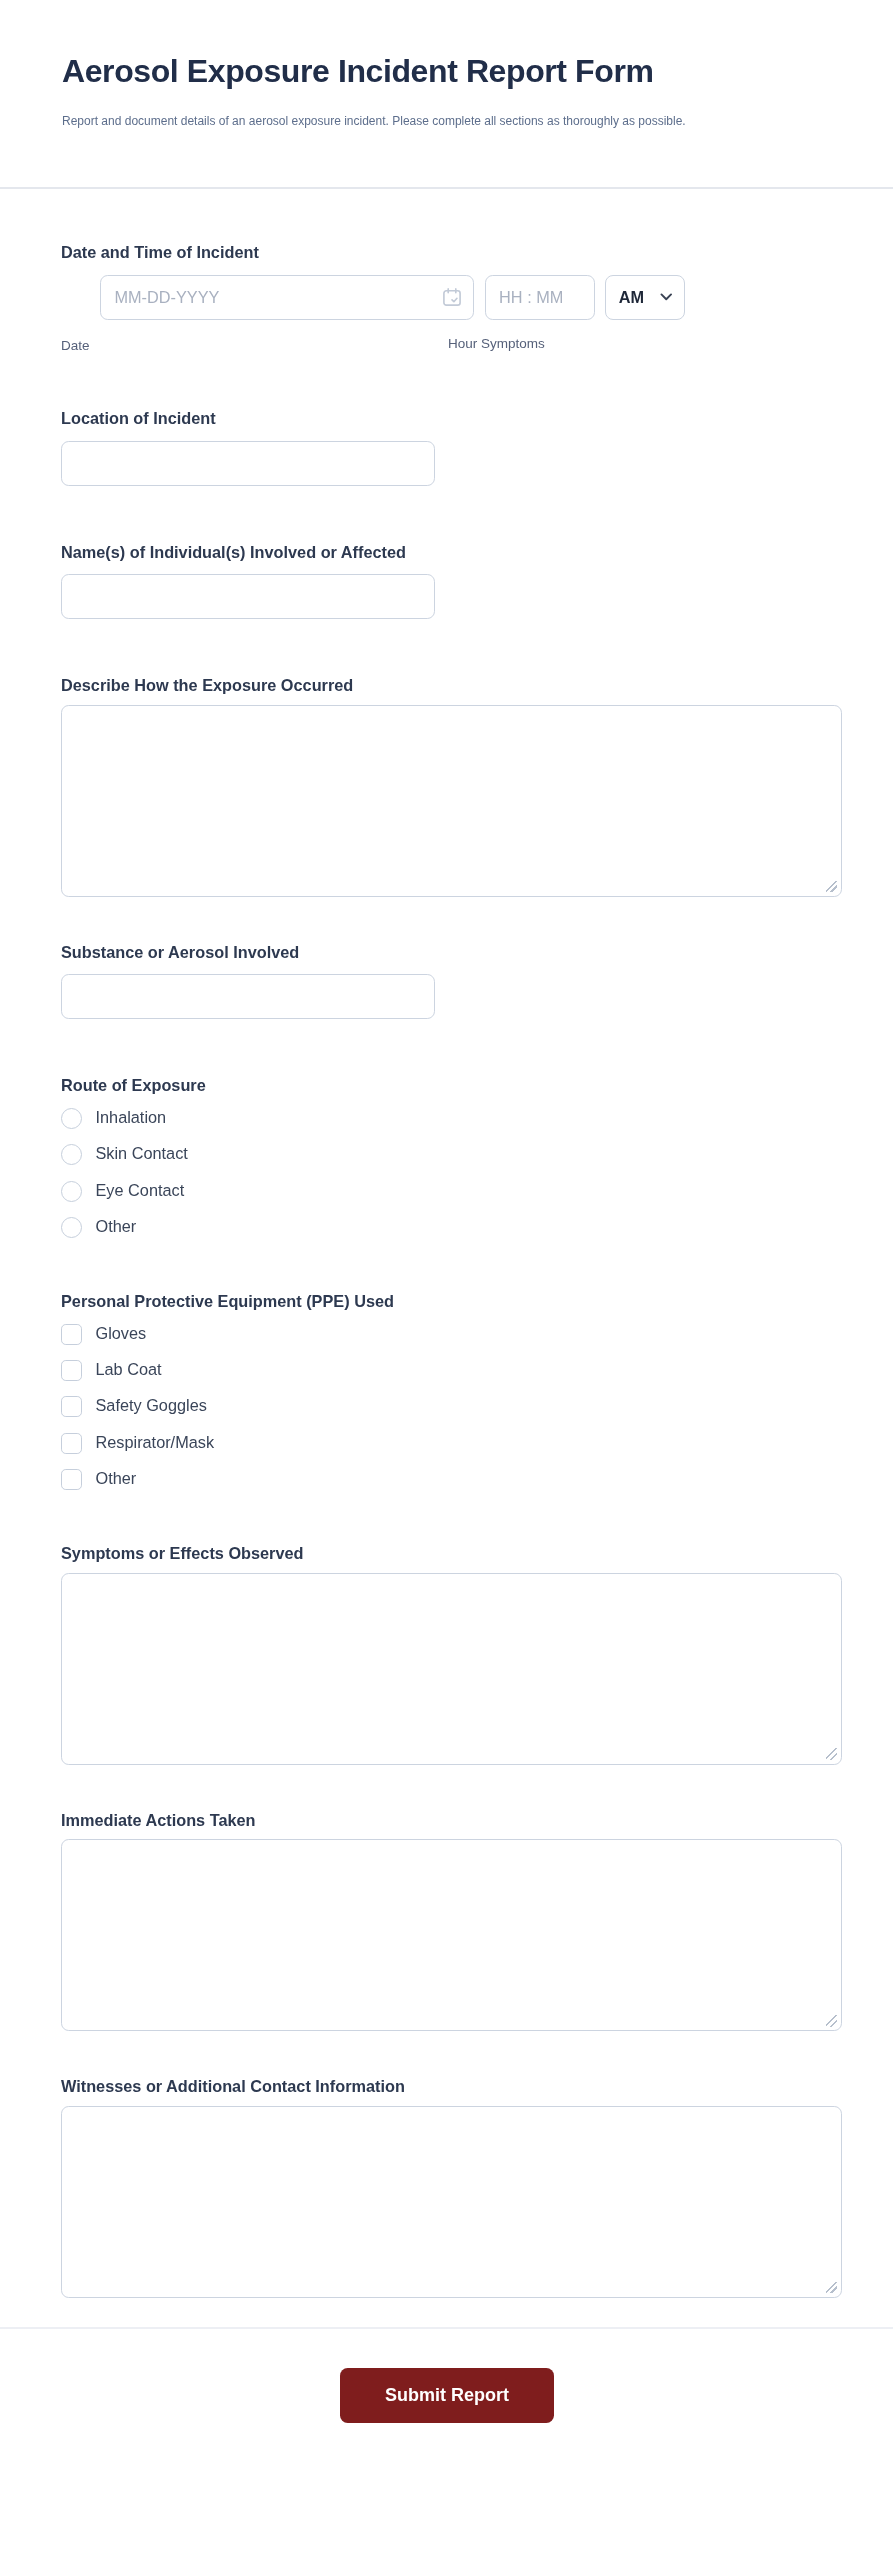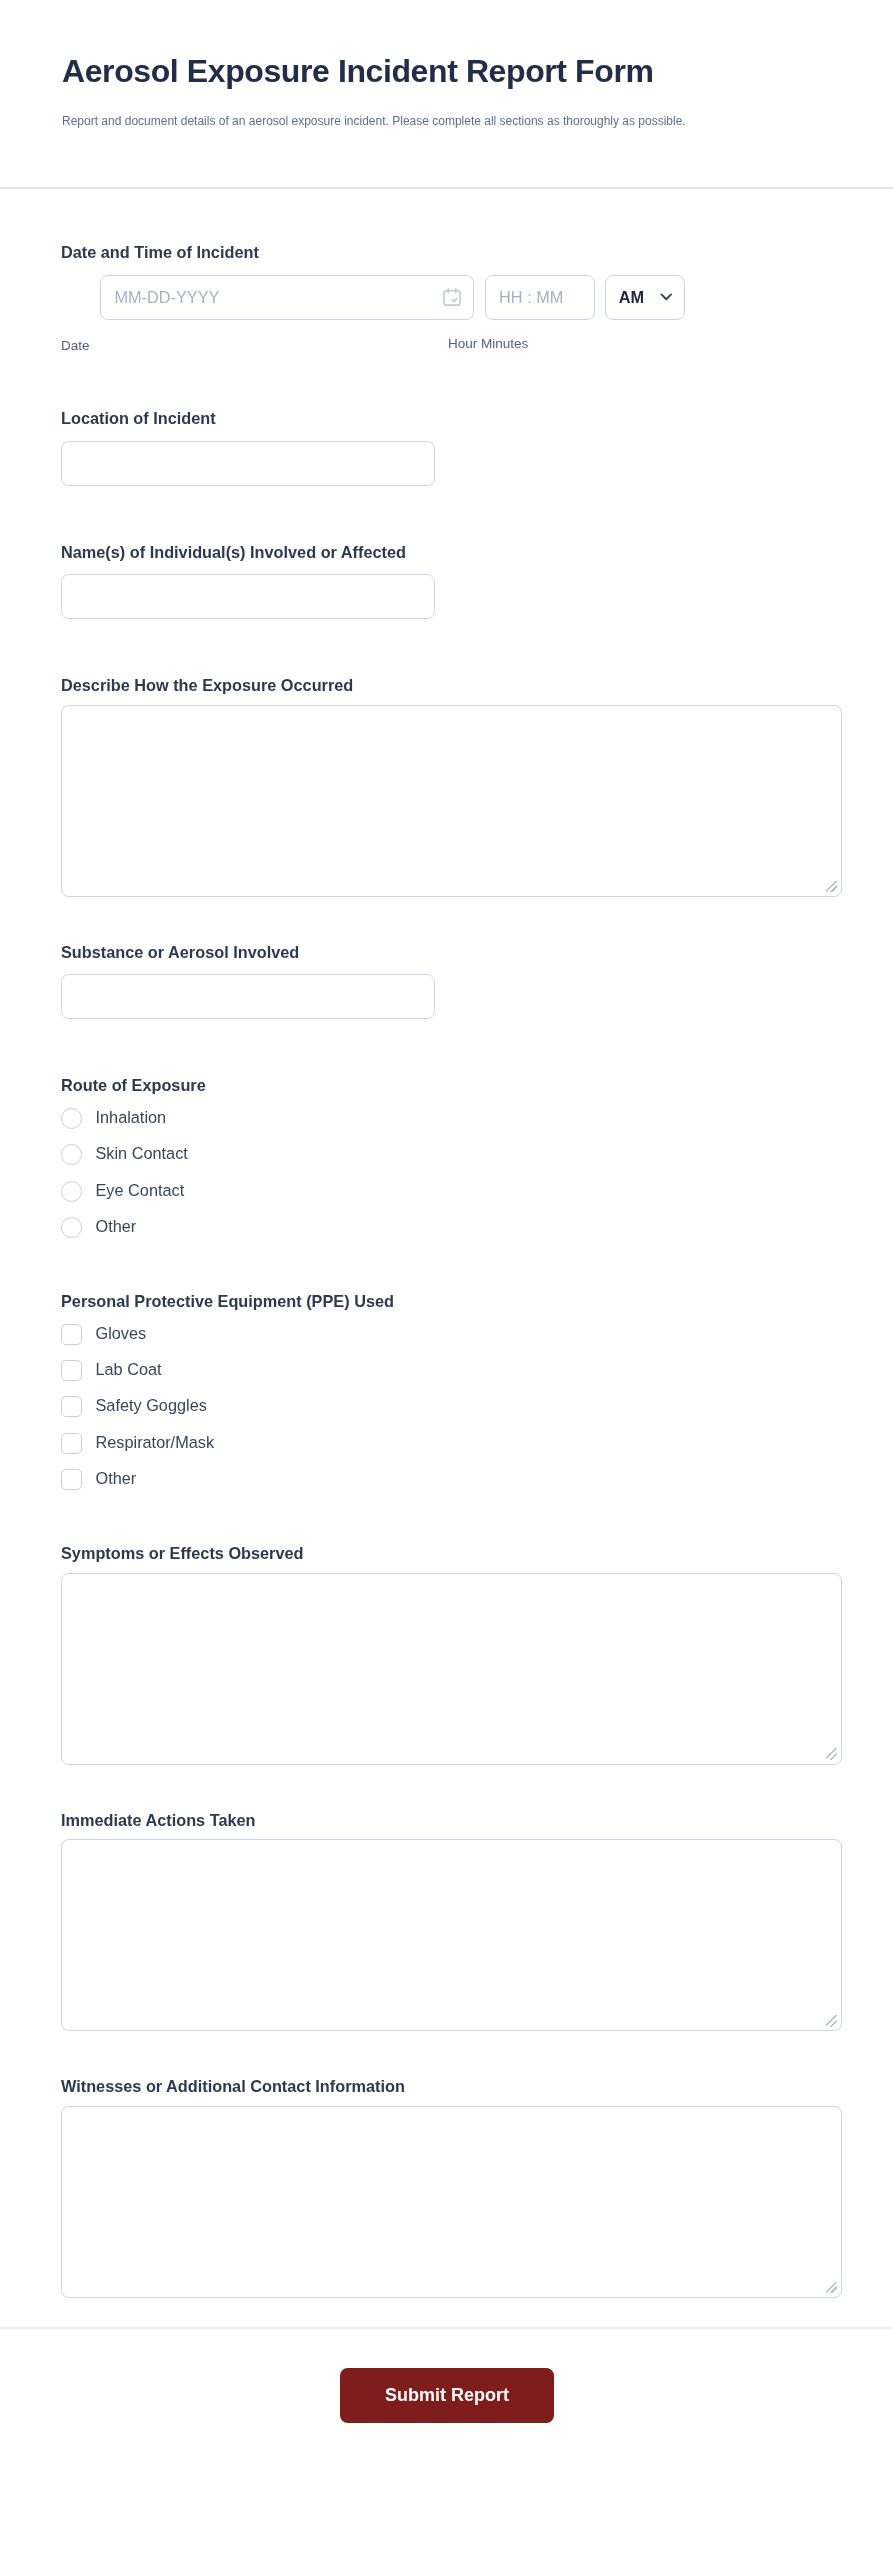--- a/index.html
+++ b/index.html
@@ -129,21 +129,21 @@
           <span class="select-value">AM</span>
           <span>
             <svg width="12.5" height="7.7" viewBox="0 0 13 8" fill="none">
               <path d="M1.5 1.5L6.5 6.5L11.5 1.5" stroke="#3a4354" stroke-width="2" stroke-linecap="round" stroke-linejoin="round"></path>
             </svg>
           </span>
         </div>
       </div>
       <div class="sublabel-row">
         <span class="sublabel">Date</span>
-        <span class="sublabel sublabel-time">Hour Minutes</span>
+        <span class="sublabel sublabel-time">Hour Symptoms</span>
       </div>
     </div>
 
     <div class="group">
       <span class="field-label">Location of Incident</span>
       <input type="text" class="text-input short-input" style="">
     </div>
 
     <div class="group">
       <span class="field-label">Name(s) of Individual(s) Involved or Affected</span>

